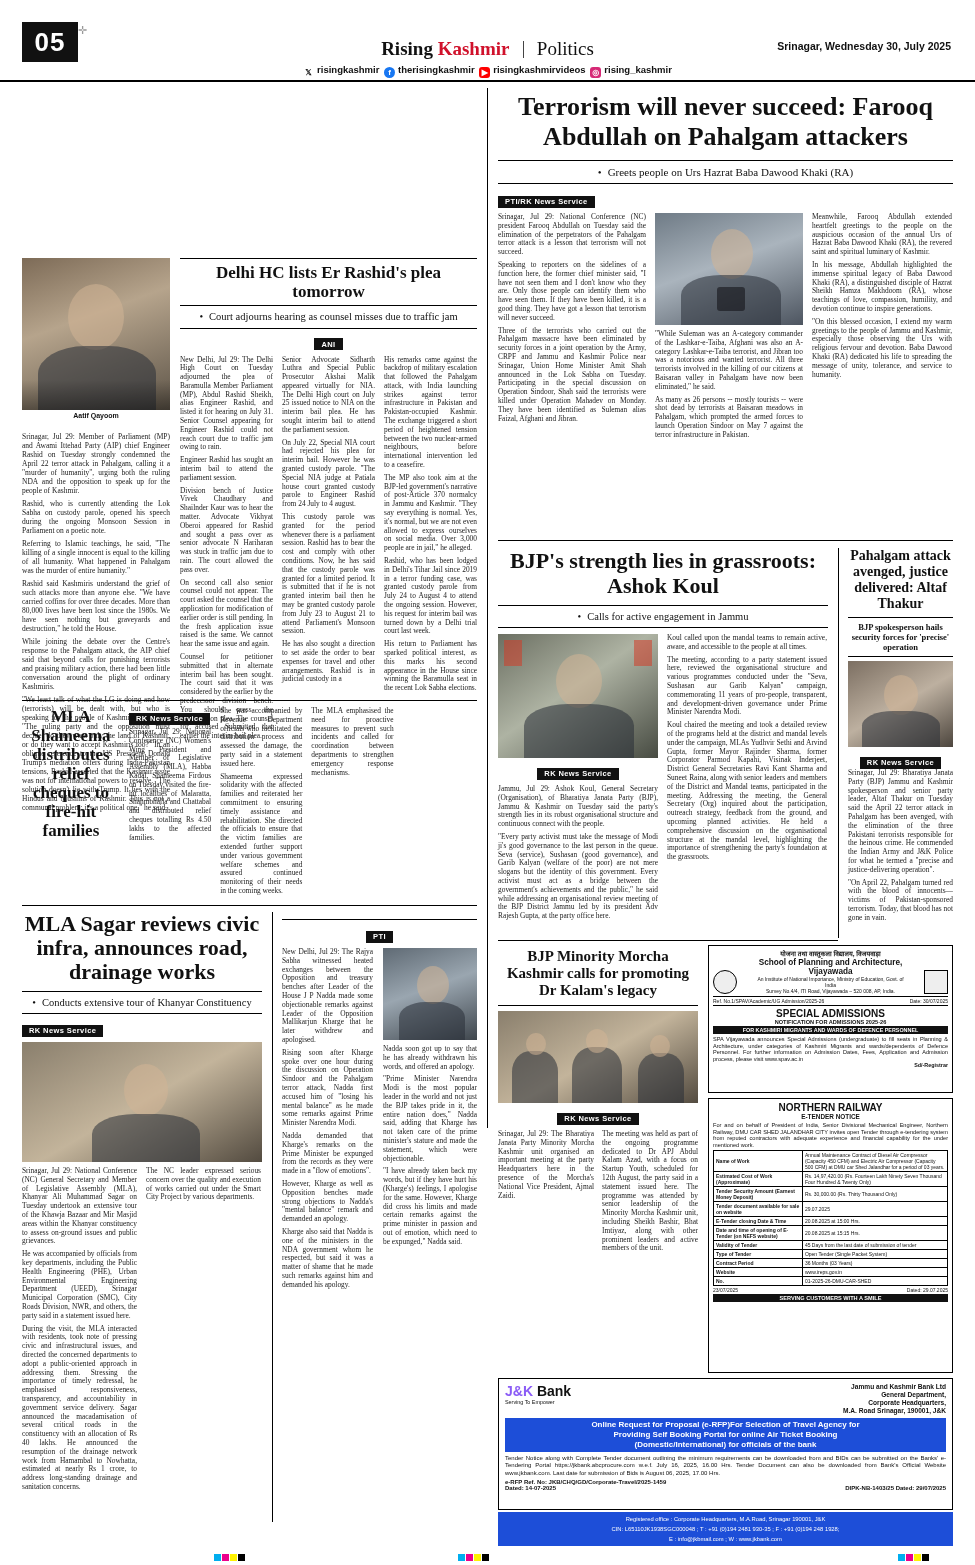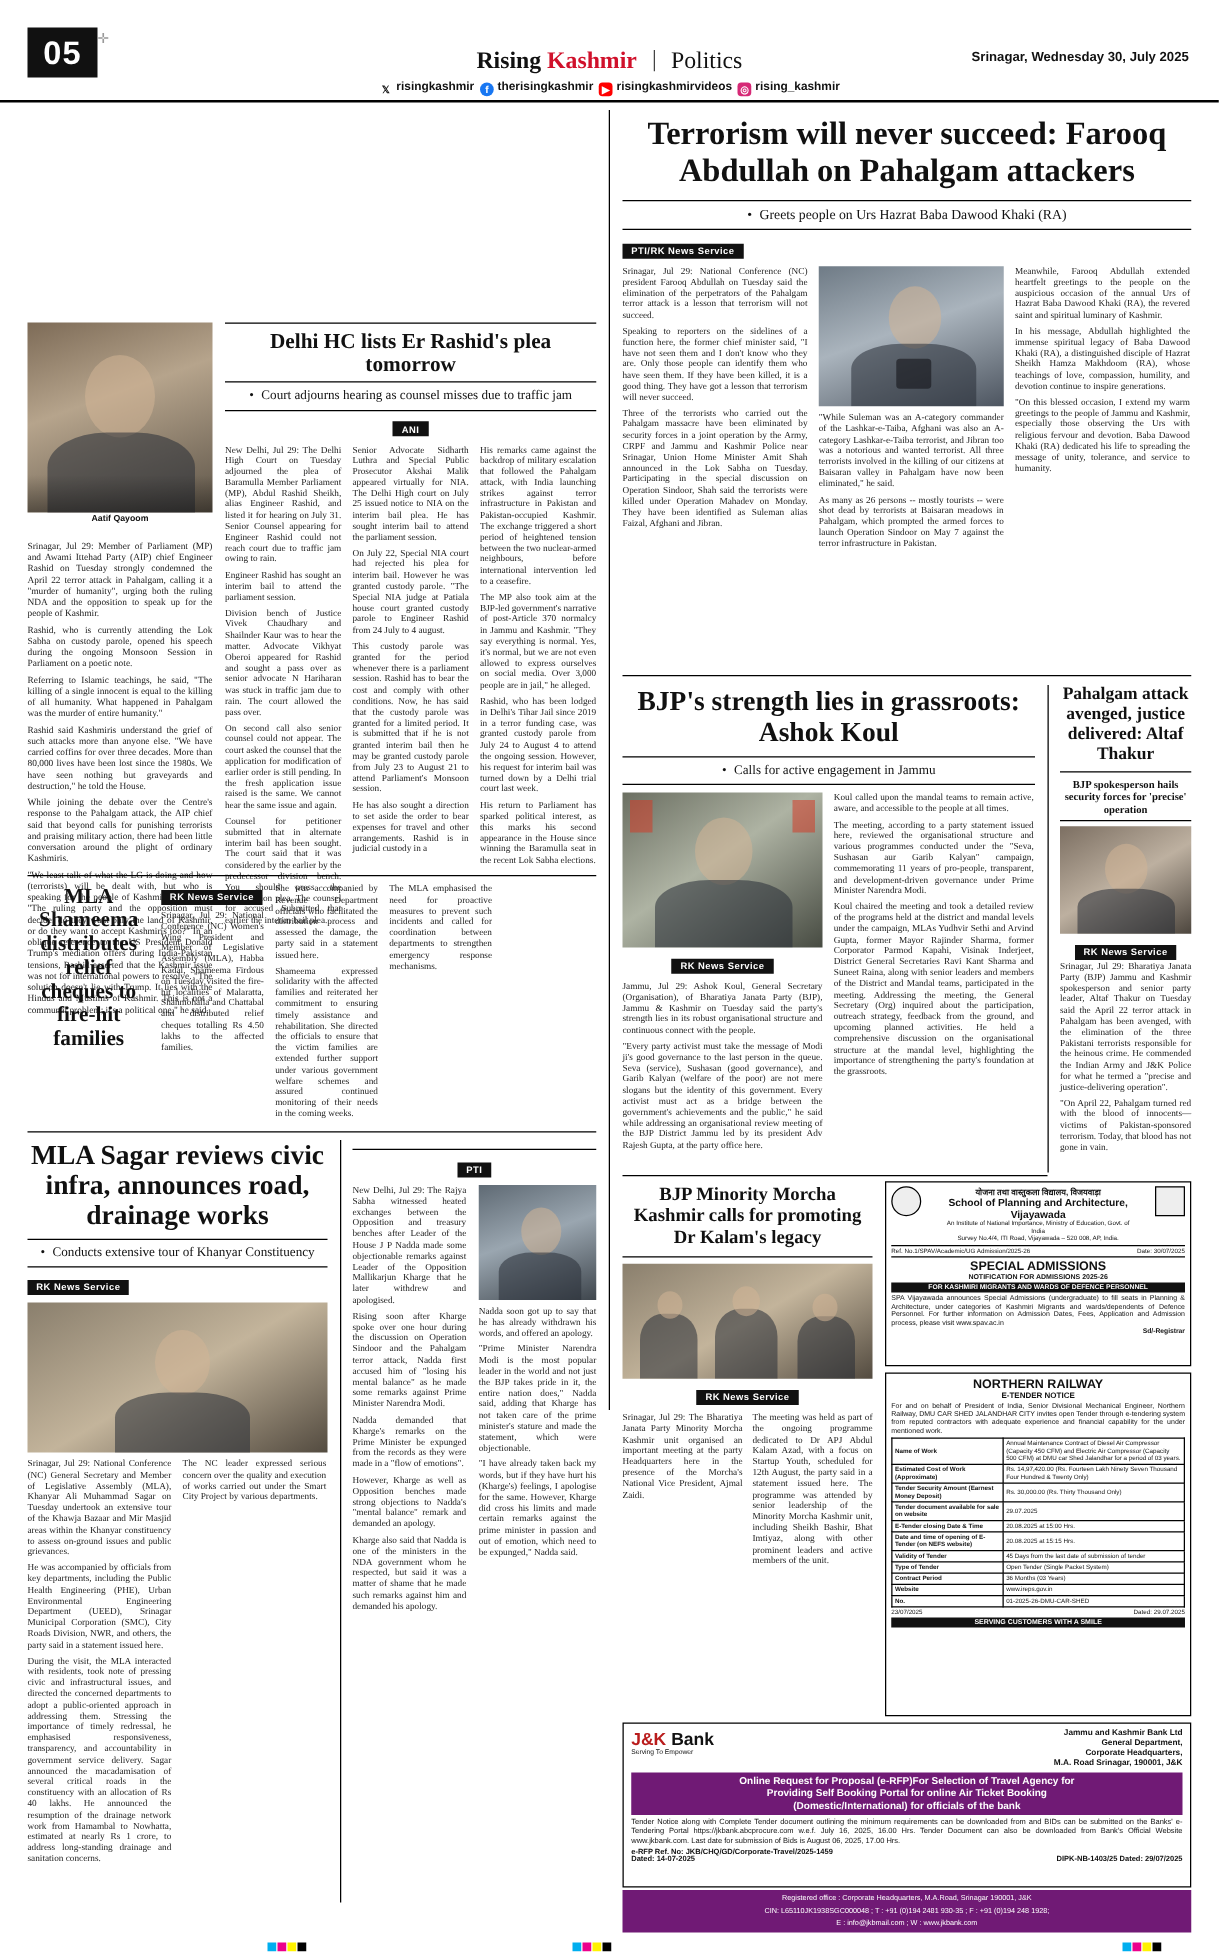--- a/index.html
+++ b/index.html
@@ -74,21 +74,21 @@
   .ph-grad4{background:linear-gradient(145deg,#6b6f62 0%,#aeb3a3 45%,#474b42 100%);}
   .ph-grad5{background:linear-gradient(150deg,#7c6f62 0%,#bdb0a0 50%,#4d463e 100%);}
   .ph-grad6{background:linear-gradient(160deg,#5f6a74 0%,#9aa6b0 45%,#3f464d 100%);}
   .ph-face{position:absolute;border-radius:50%;background:rgba(210,180,150,.55);}
   .ph-body{position:absolute;border-radius:40% 40% 0 0;background:rgba(40,45,55,.55);}
 
   
   .ad-box { border:1px solid #000; background:#fff; }
   .ad-title { font-family:"Liberation Sans", sans-serif; font-weight:bold; text-align:center; }
   .ad-text { font-family:"Liberation Sans", sans-serif; font-size:5.6px; line-height:6.6px; }
-  .bank-red { background:#701a75; color:#fff; }
+  .bank-red { background:#1d4ed8; color:#fff; }
 
   .reg-marks { position:absolute; bottom:4px; left:0; right:0; height:10px; }
   .cmyk { position:absolute; width:7px; height:7px; }
 </style>
 </head>
 <body>
 
 <div class="page">
 
   <div class="masthead">
@@ -346,21 +346,21 @@
       <div class="body-col" style="width:96px;">
           <p>Srinagar, Jul 29: The Bharatiya Janata Party Minority Morcha Kashmir unit organised an important meeting at the party Headquarters here in the presence of the Morcha's National Vice President, Ajmal Zaidi.</p>
         </div>
       <div class="body-col" style="width:96px;">
           <p>The meeting was held as part of the ongoing programme dedicated to Dr APJ Abdul Kalam Azad, with a focus on Startup Youth, scheduled for 12th August, the party said in a statement issued here. The programme was attended by senior leadership of the Minority Morcha Kashmir unit, including Sheikh Bashir, Bhat Imtiyaz, along with other prominent leaders and active members of the unit.</p>
         </div>
     </div>
   </div>
 
   <div class="ad-box" style="position:absolute; left:708px; top:945px; width:245px; height:148px; padding:3px 4px;">
-    <div style="display:flex; gap:20px; align-items:flex-start;">
+    <div style="display:flex; gap:20px; align-items:flex-end;">
       <div style="width:24px;height:24px;border-radius:50%;border:1px solid #000;flex:none;background:#eee;"></div>
       <div style="flex:1;text-align:center;">
         <div style="font-size:6.5px;font-weight:bold;font-family:'Liberation Sans',sans-serif;">योजना तथा वास्तुकला विद्यालय, विजयवाड़ा</div>
         <div class="ad-title" style="font-size:8.2px;">School of Planning and Architecture, Vijayawada</div>
         <div style="font-size:5px;font-family:'Liberation Sans',sans-serif;">An Institute of National Importance, Ministry of Education, Govt. of India</div>
         <div style="font-size:5px;font-family:'Liberation Sans',sans-serif;">Survey No.4/4, ITI Road, Vijayawada – 520 008, AP, India.</div>
       </div>
       <div style="width:24px;height:24px;border:1px solid #000;flex:none;background:#eee;"></div>
     </div>
     <div style="display:flex;justify-content:space-between;font-size:5px;font-family:'Liberation Sans',sans-serif;border-top:1px solid #000;border-bottom:1px solid #000;margin-top:2px;padding:1px 0;">
@@ -432,21 +432,21 @@
       <span>23/07/2025</span>
       <span>Dated: 29.07.2025</span>
     </div>
     <div style="background:#111;color:#fff;text-align:center;font-family:'Liberation Sans',sans-serif;font-size:5.6px;font-weight:bold;padding:1px 0;margin-top:1px;">SERVING CUSTOMERS WITH A SMILE</div>
   </div>
 
   <div class="ad-box" style="position:absolute; left:498px; top:1378px; width:455px; height:132px; padding:4px 6px;">
     <div style="display:flex; align-items:flex-start; gap:8px;">
       <div style="flex:none;width:118px;">
         <div style="font-family:'Liberation Sans',sans-serif;font-weight:bold;font-size:14px;">
-          <span style="color:#b91c1c;">J&amp;K</span> <span style="color:#111;"></span>Bank
+          <span style="color:#8b5cf6;">J&amp;K</span> <span style="color:#111;"></span>Bank
         </div>
         <div style="font-family:'Liberation Sans',sans-serif;font-size:5.4px;">Serving To Empower</div>
       </div>
       <div style="flex:1;text-align:right;font-family:'Liberation Sans',sans-serif;font-size:6.6px;font-weight:bold;line-height:8px;">
         <div>Jammu and Kashmir Bank Ltd</div>
         <div>General Department,</div>
         <div>Corporate Headquarters,</div>
         <div>M.A. Road Srinagar, 190001, J&amp;K</div>
       </div>
     </div>

